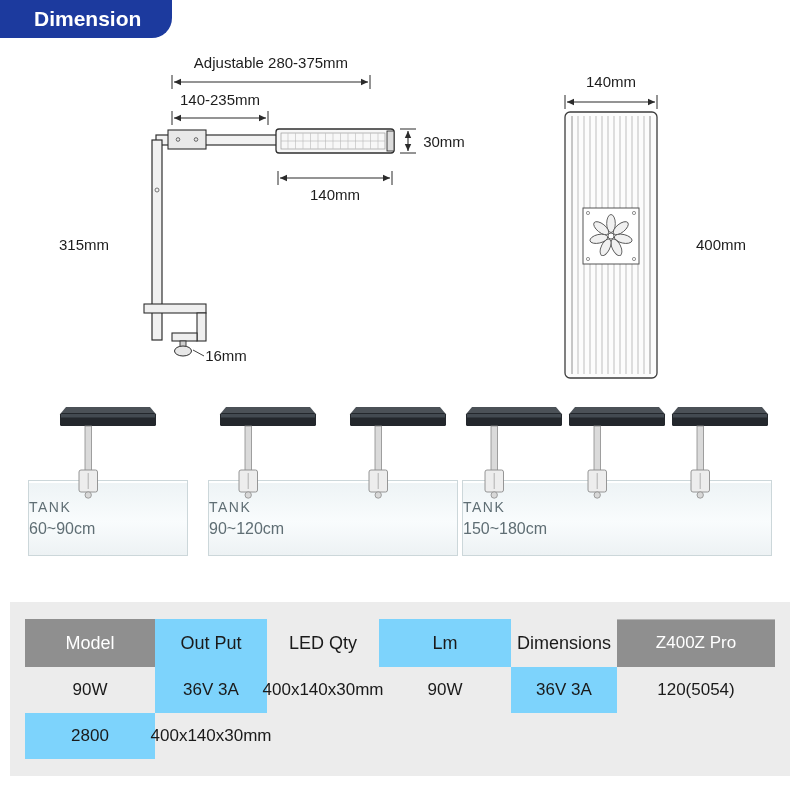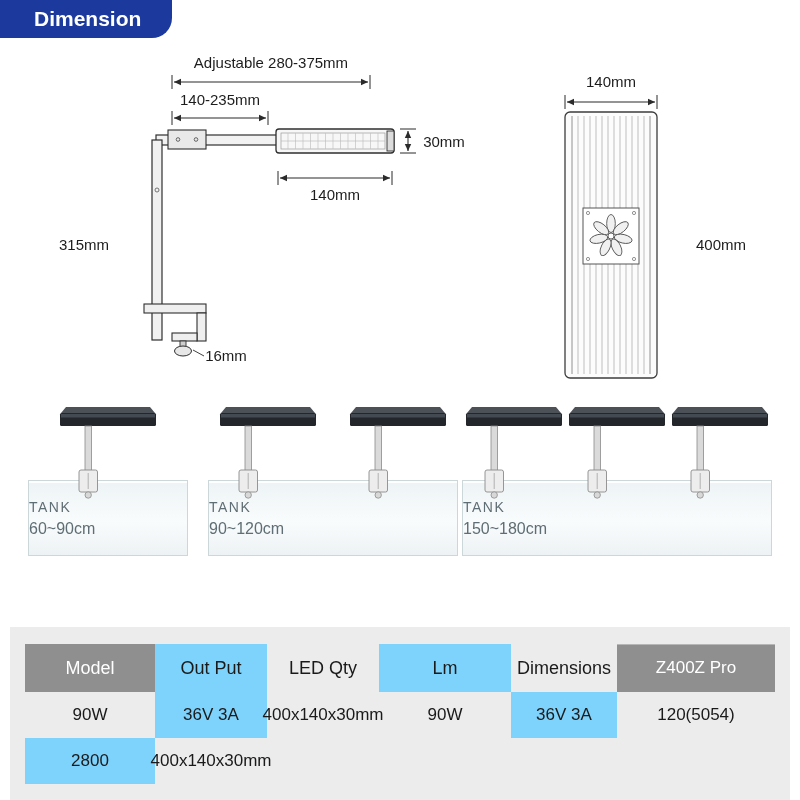--- a/index.html
+++ b/index.html
@@ -34,21 +34,20 @@
     z-index:1;
     display:flex; flex-direction:column; justify-content:center; gap:5px;
   }
   .tank-name { font-size:14px; letter-spacing:1.5px; color:#5f6e74; }
   .tank-range { font-size:16px; color:#5f6e74; }
 
   
   .table-panel {
     position:absolute; left:10px; top:602px; width:780px; height:174px;
     background:#ececec;
-    margin-top:25px;
   }
   .spec-grid {
     position:absolute; left:15px; top:17px;
     display:grid;
     grid-template-columns:130px 112px 112px 132px 106px 158px;
     grid-template-rows:48px 46px 46px;
   }
   .cell {
     display:flex; align-items:center; justify-content:center;
     font-size:17px; color:#1a1a1a; white-space:nowrap;

